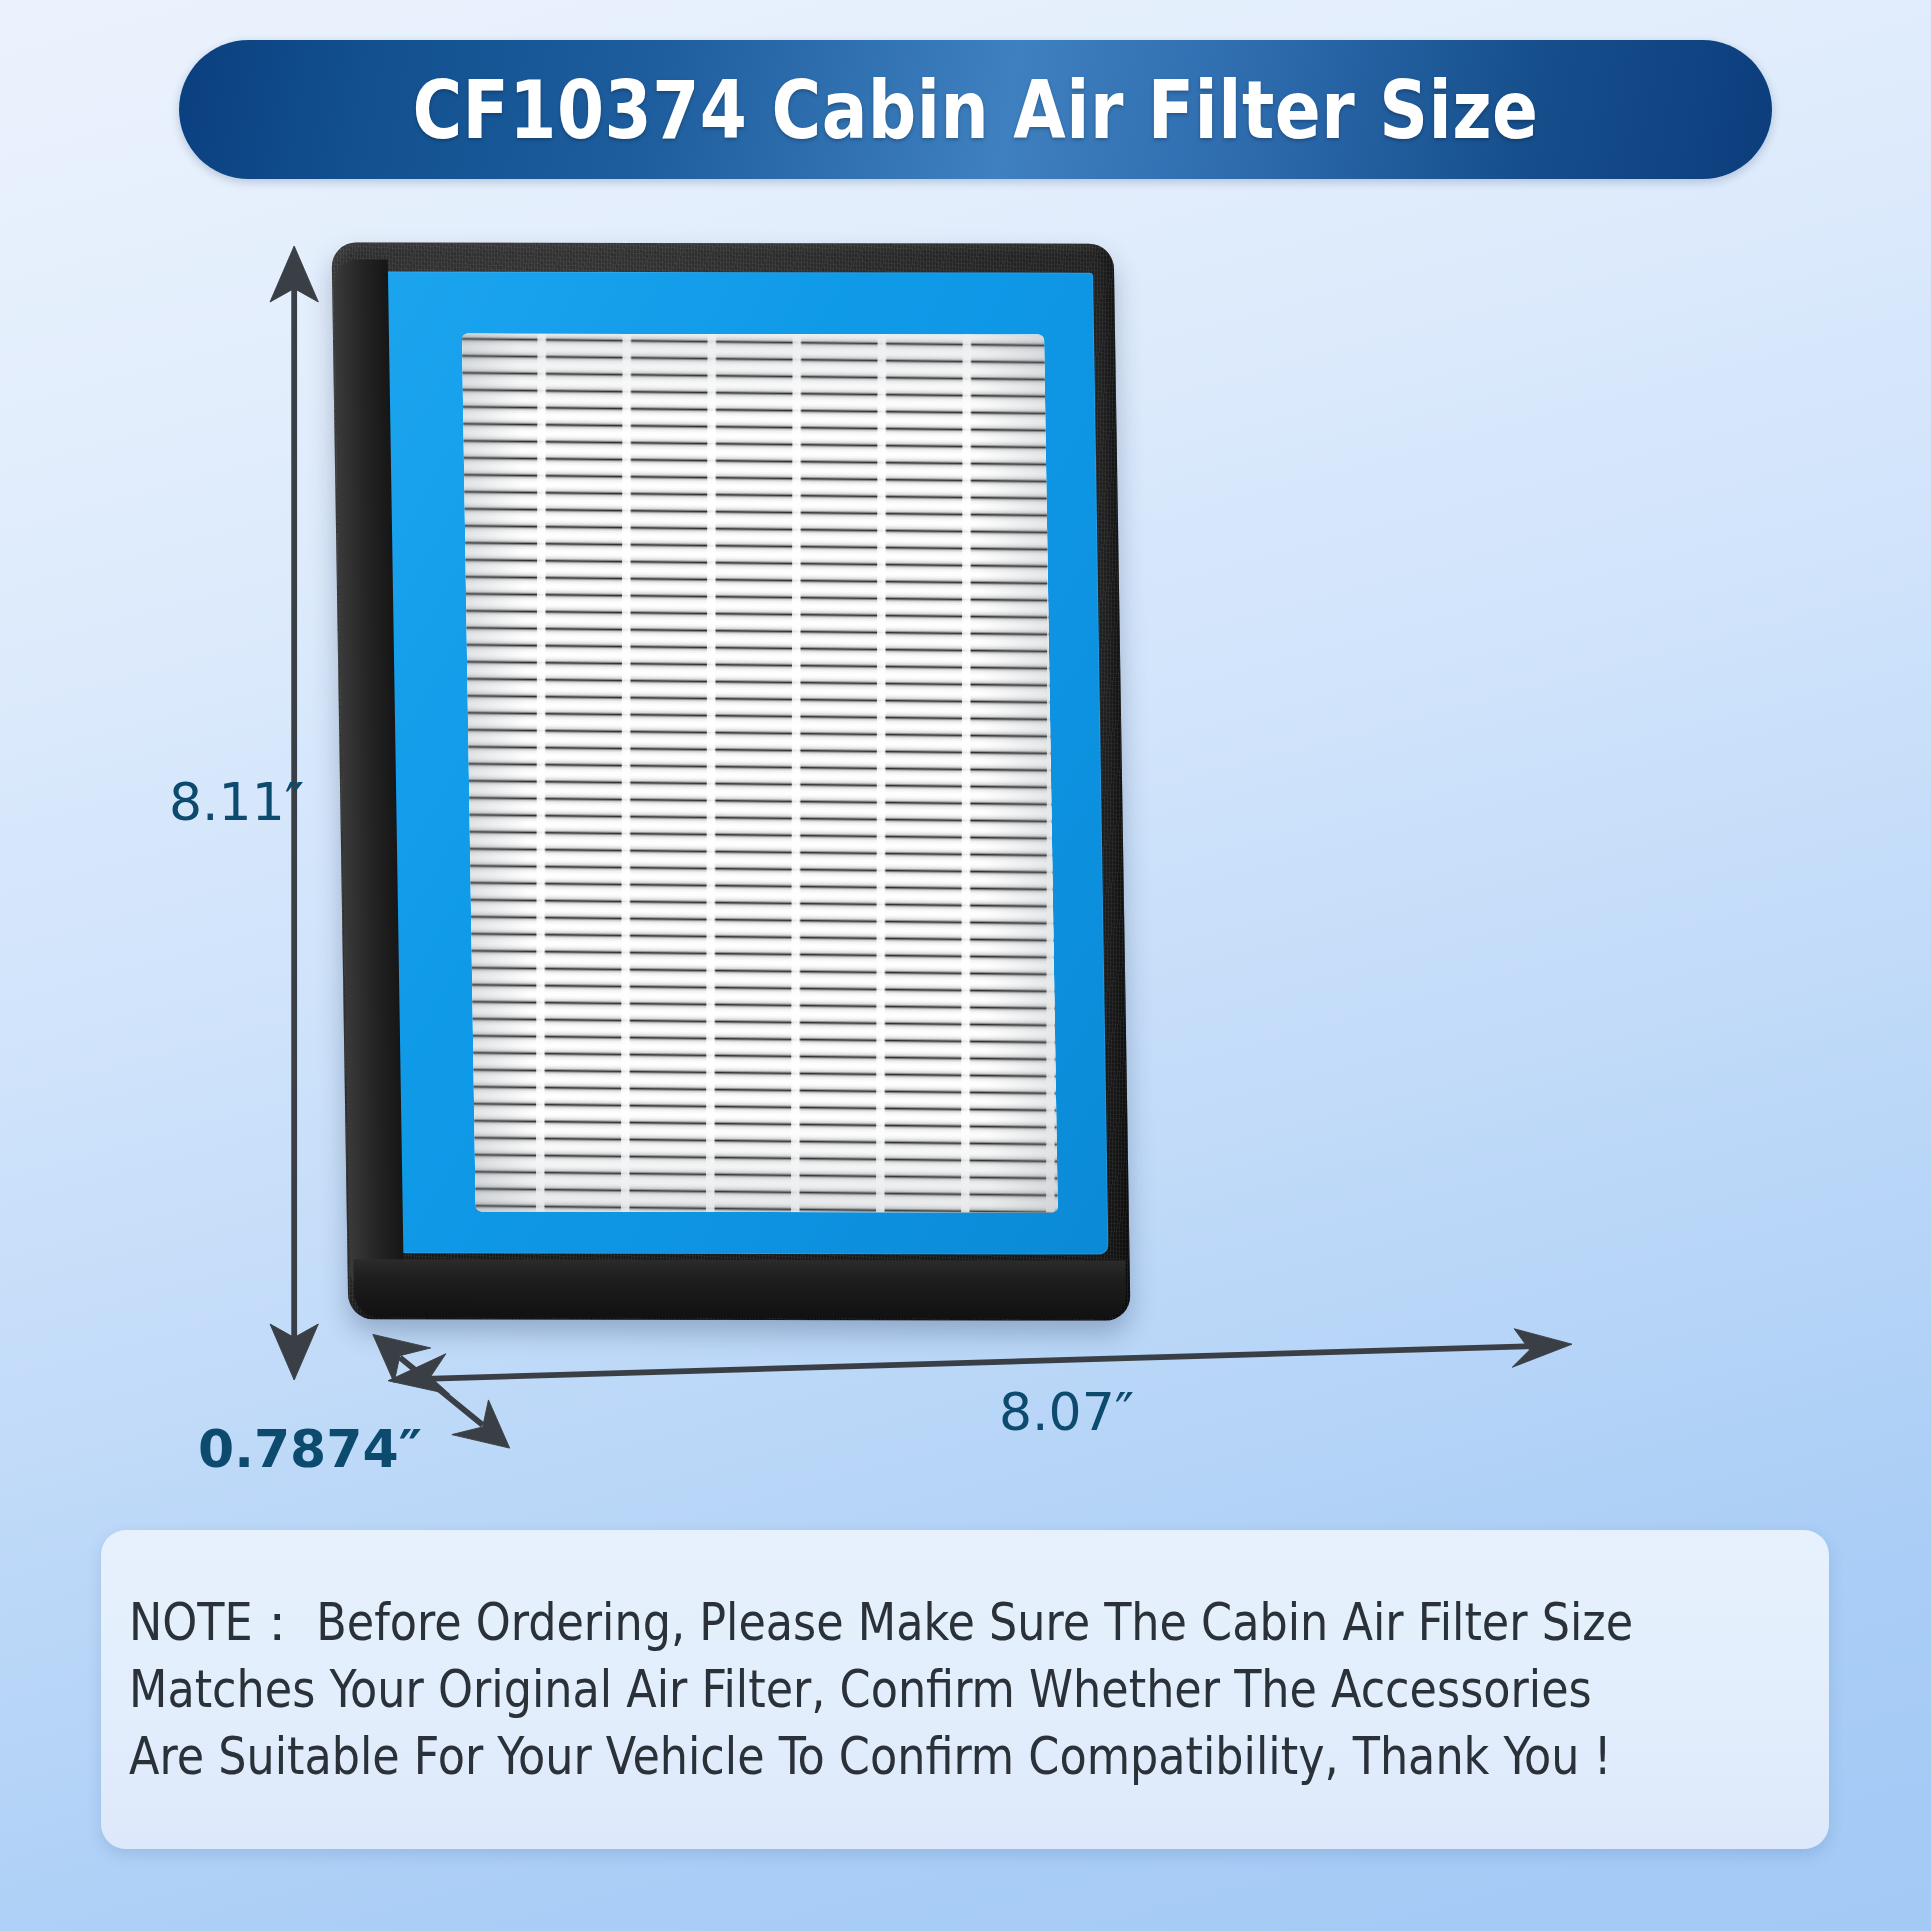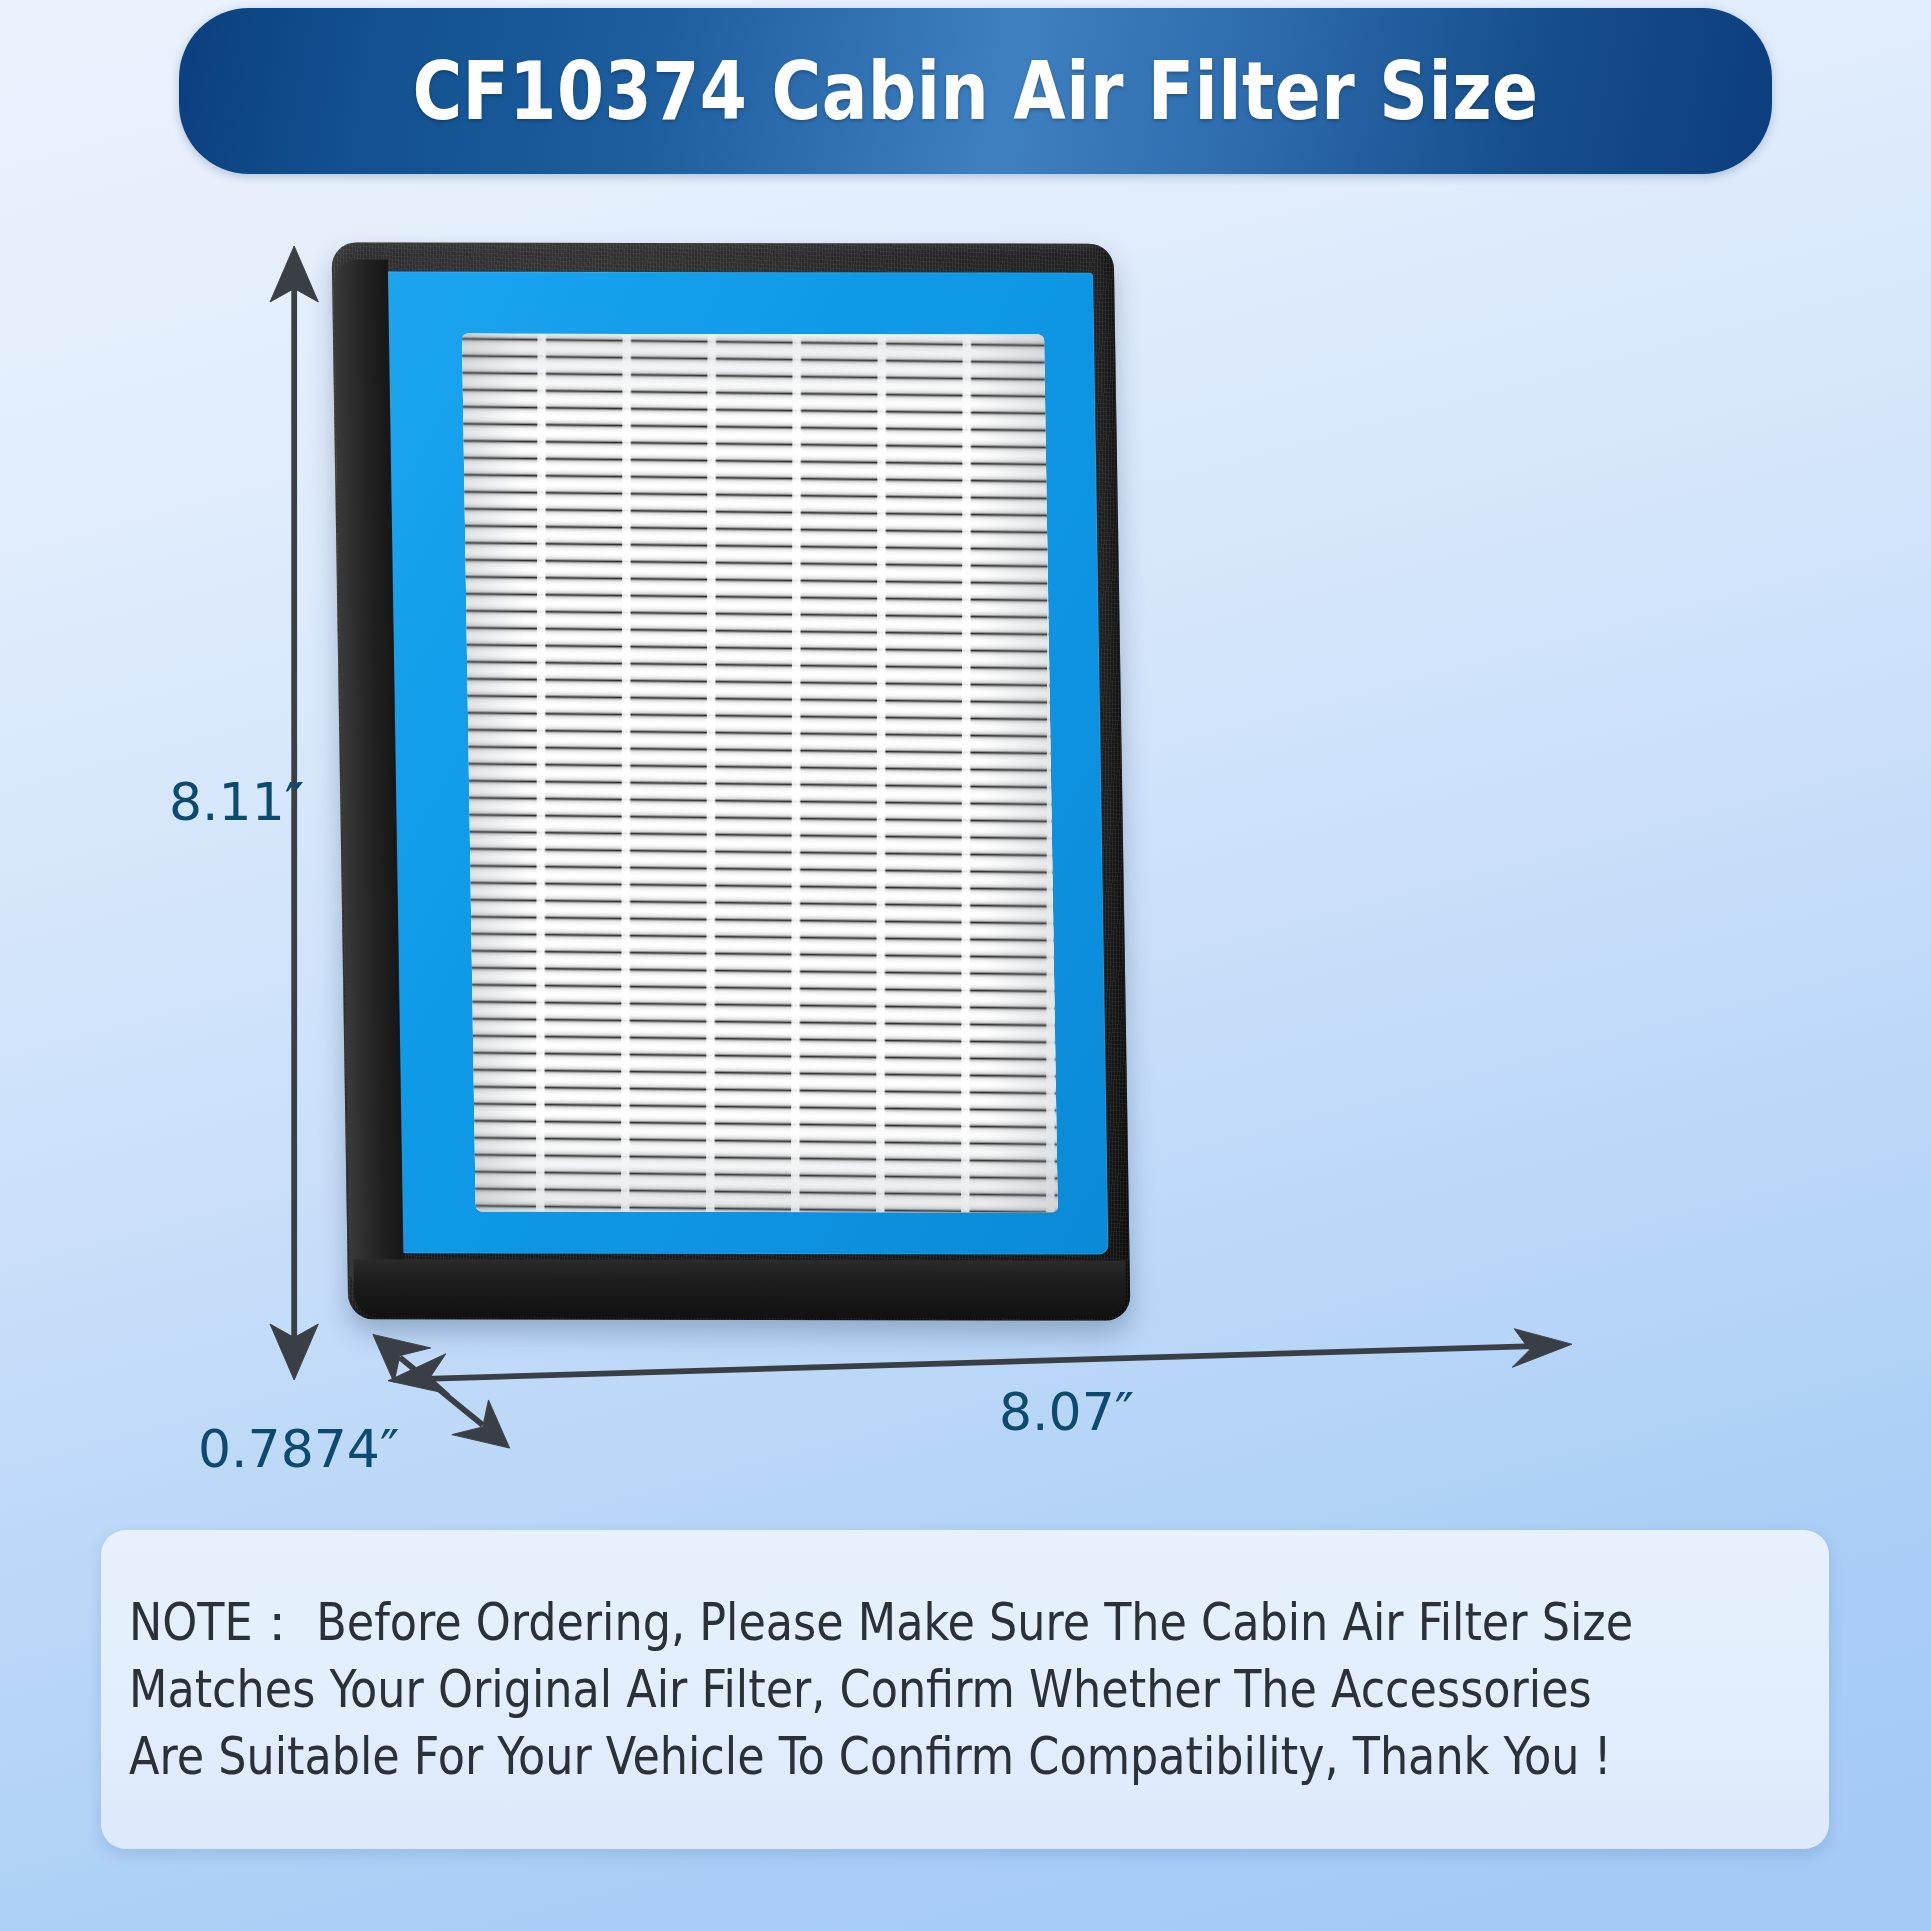--- a/index.html
+++ b/index.html
@@ -6,21 +6,21 @@
   body{
     width:1931px;height:1931px;overflow:hidden;
     font-family:"DejaVu Sans", sans-serif;
     background:
       linear-gradient(165deg,#eaf2fd 0%, #e3eefc 18%, #d3e5fb 40%, #bcd8f8 65%, #a9cdf6 85%, #a3c9f5 100%);
     position:relative;
   }
 
   
   #title-banner{
-    position:absolute;left:179px;top:8px;width:1593px;height:166px;
+    position:absolute;left:179px;top:40px;width:1593px;height:139px;
     border-radius:70px;
     background:linear-gradient(100deg,
         #0b3f7f 0%,
         #12508f 12%,
         #1e5e9e 30%,
         #3f80c0 52%,
         #2c6aac 68%,
         #164f8c 84%,
         #0c3d7c 100%);
     box-shadow:0 2.9px 9.7px rgba(10,40,90,.22);
@@ -142,21 +142,21 @@
   #depth-arrow-svg{left:357px;top:1294px;width:261px;height:183px;}
 
   .dim-label{
     position:absolute;
     color:#0c4a6e;
     font-family:"DejaVu Sans","Liberation Sans",sans-serif;
     font-size:52px;font-weight:400;
     white-space:nowrap;
   }
   #height-label{left:169px;top:772px;}
-  #depth-label{left:198px;top:1419px;}
+  #depth-label{left:198px;top:1419px;font-weight:bold;}
   #width-label{left:999px;top:1382px;text-align:center;}
 
   
   #note-box{
     position:absolute;left:101px;top:1530px;width:1728px;height:319px;
     background:linear-gradient(180deg,#e7f1fd 0%, #e2eefc 55%, #dde9fa 100%);
     border-radius:25px;
     box-shadow:0 5.8px 15.4px rgba(40,80,140,.16);
     display:flex;flex-direction:column;justify-content:center;
     padding:0 28px;box-sizing:border-box;

